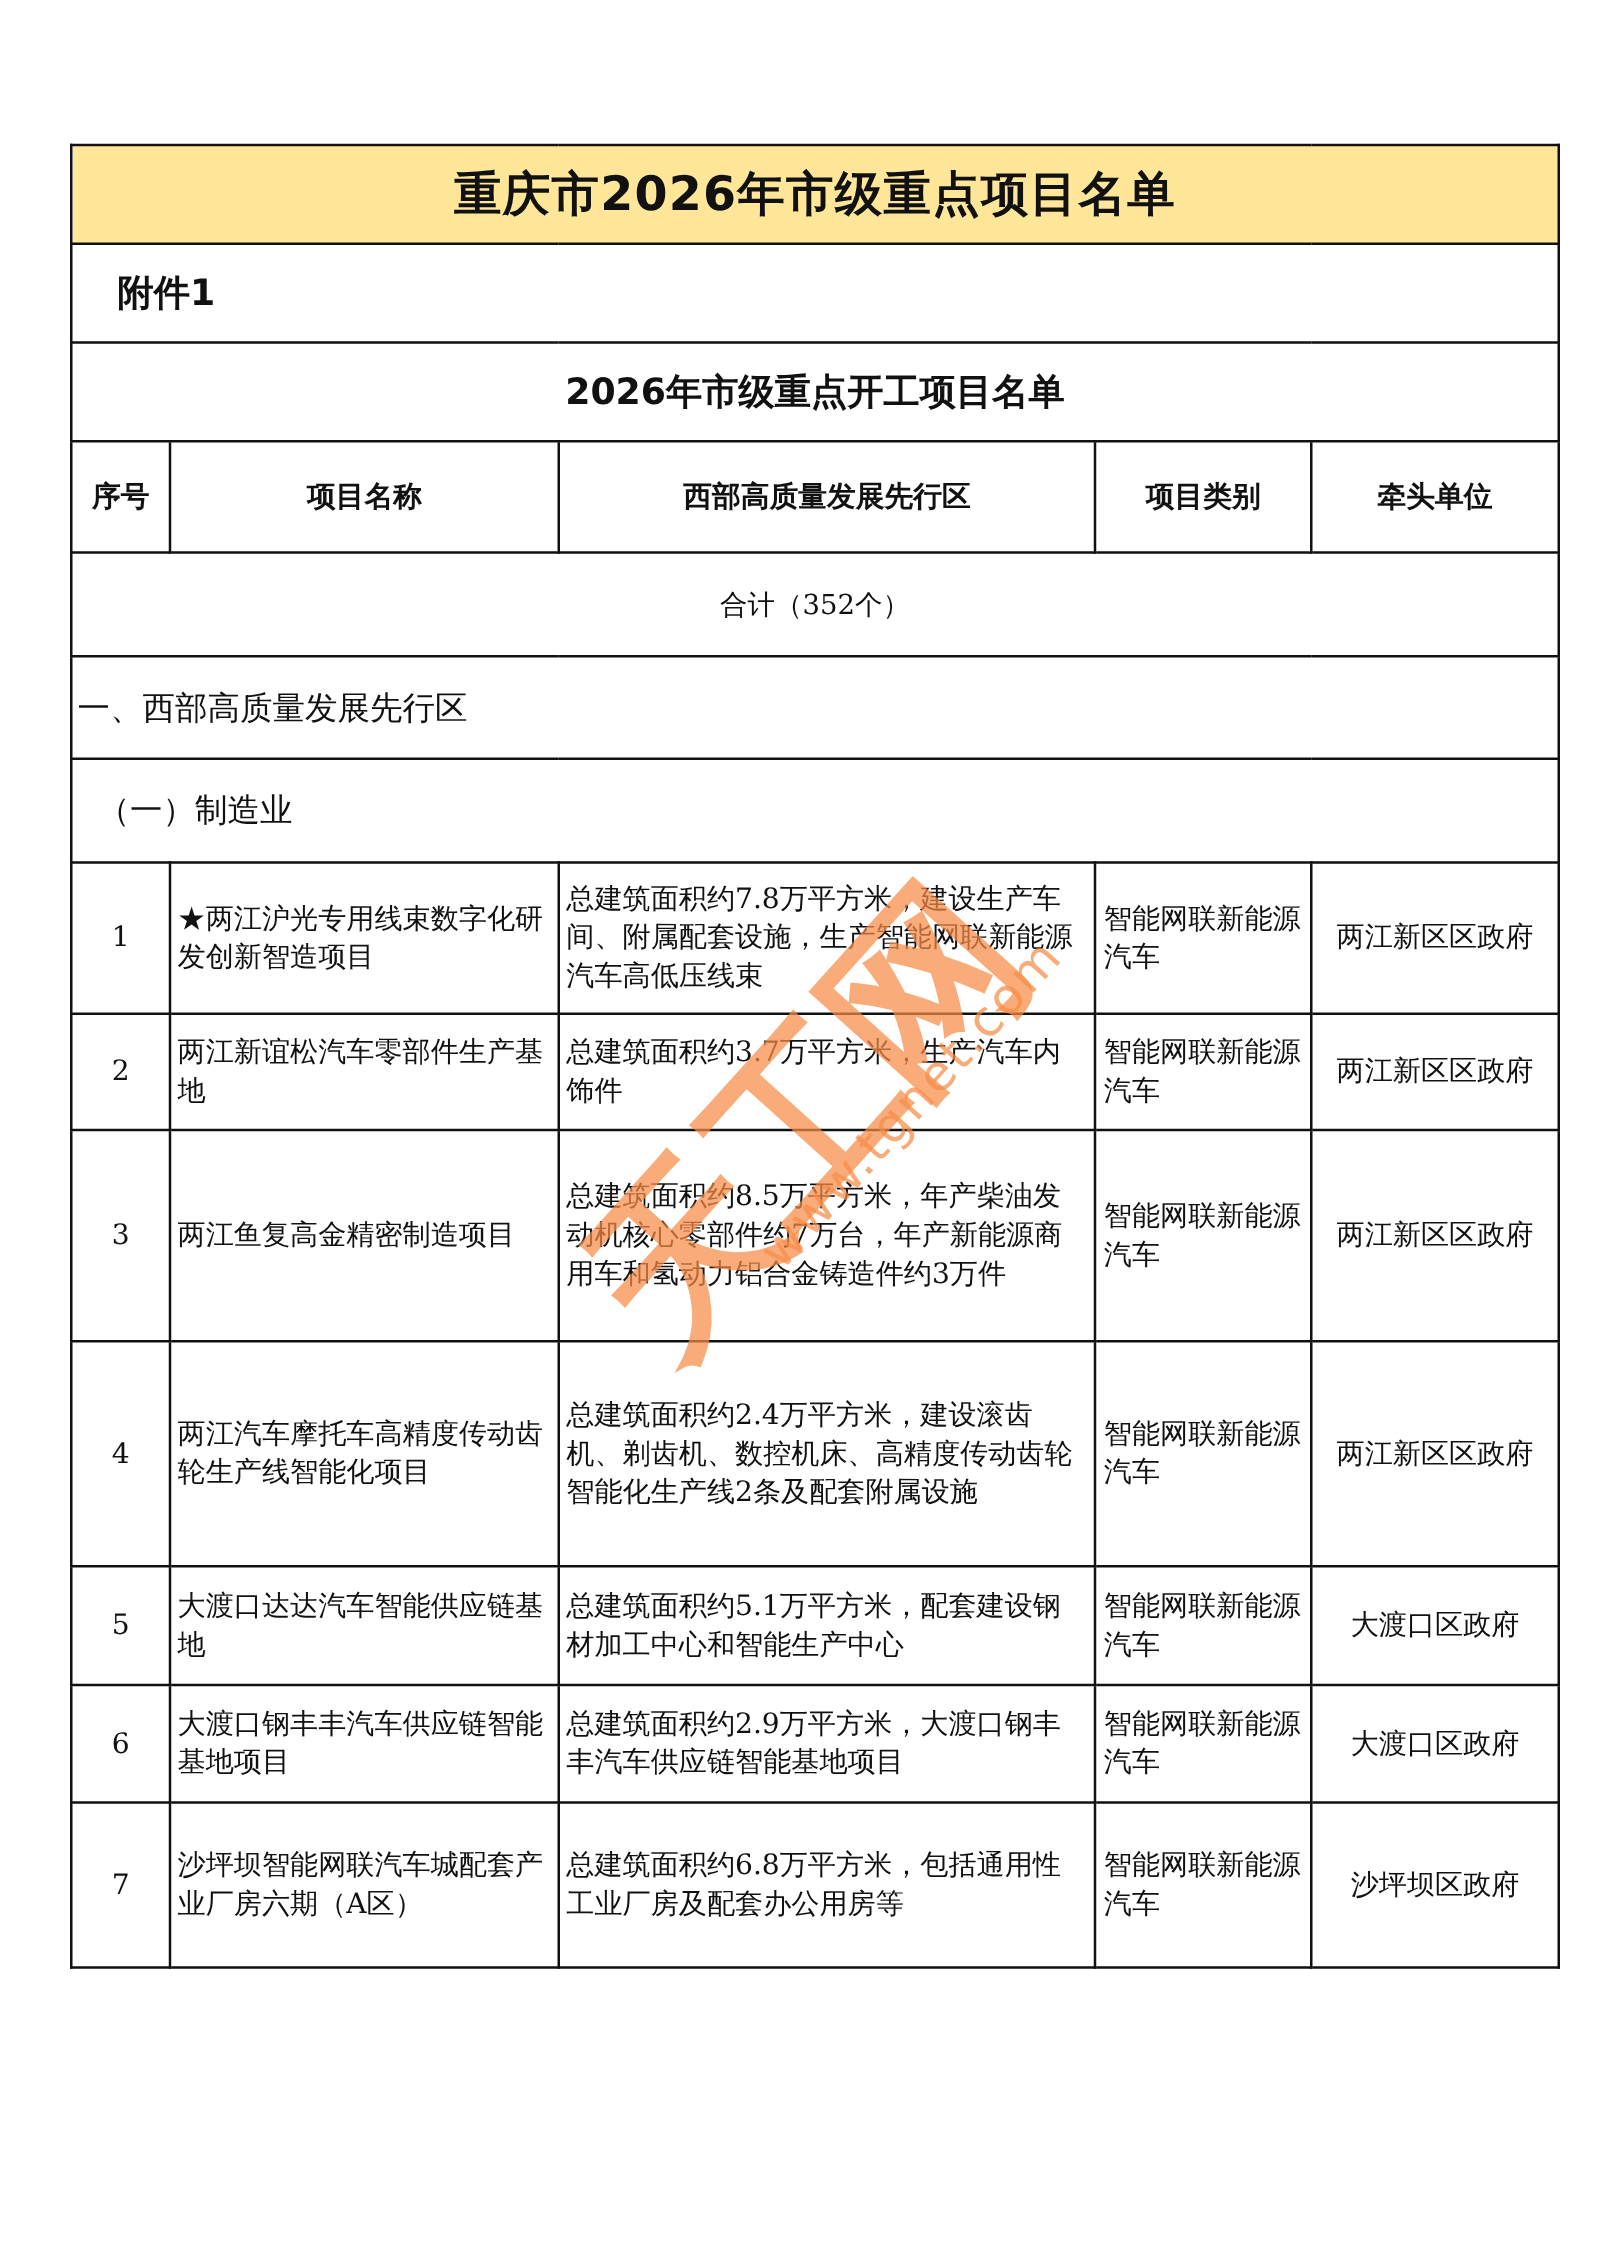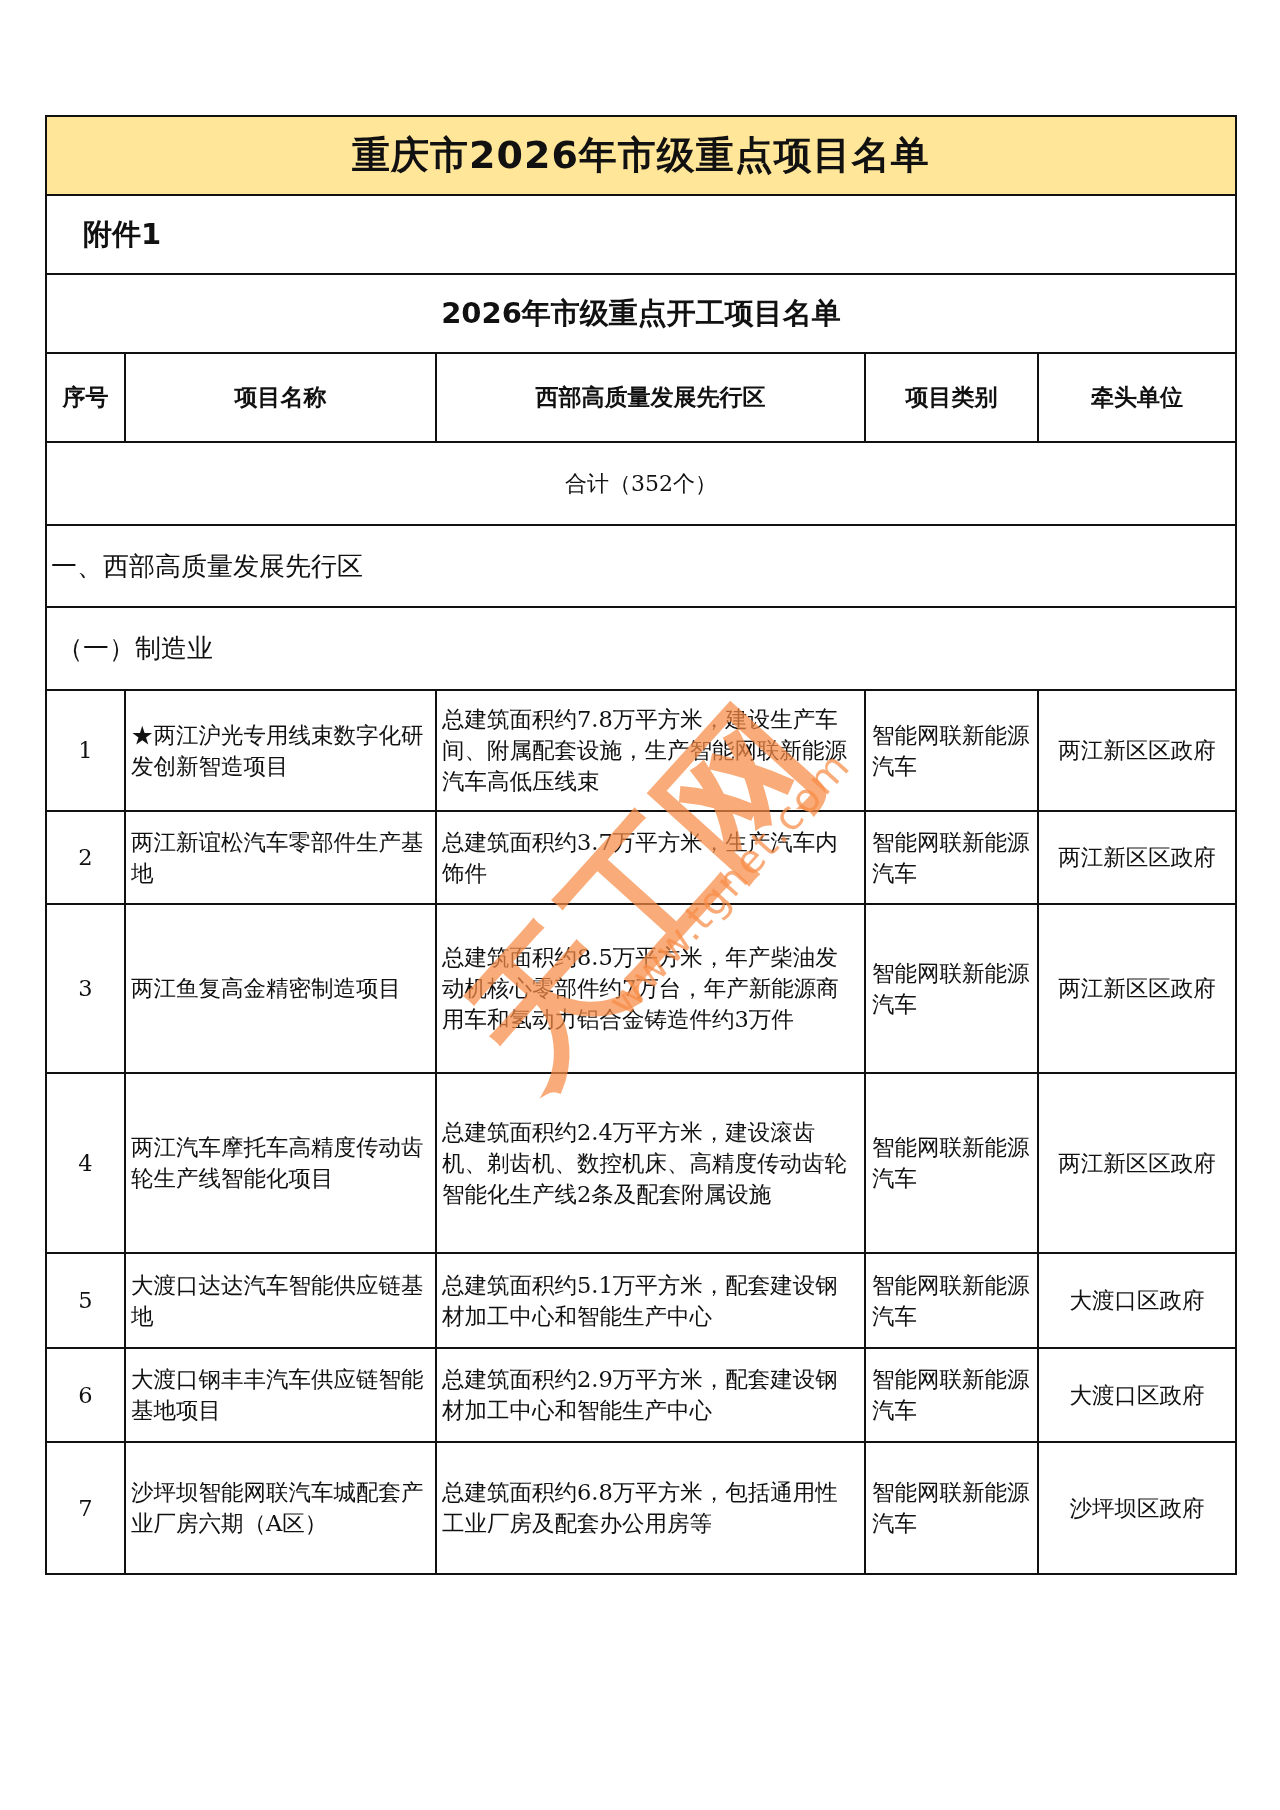--- a/index.html
+++ b/index.html
@@ -1,32 +1,32 @@
 <!DOCTYPE html>
 <html><head>
 <meta charset="utf-8">
 <style>
   html, body { margin: 0; padding: 0; background: #ffffff; }
   body { width: 1280px; height: 1810px; position: relative; overflow: hidden;
          font-family: "DejaVu Serif", "Liberation Serif", serif; color: #111; }
-  .sheet { position: absolute; left: 45px; top: 115px; width: 1030px; }
+  .sheet { position: absolute; left: 56px; top: 115px; width: 1030px; }
   table { border-collapse: collapse; width: 1190px; table-layout: fixed; }
   td { border: 2px solid #111; padding: 0; vertical-align: middle; overflow: hidden; }
   .title-row td { background: #FFE699; height: 77px; text-align: center;
                   font-family: "DejaVu Sans", "Liberation Sans", sans-serif; font-weight: bold;
                   font-size: 38px; letter-spacing: 1px; }
   .annex-row td { height: 77px; padding-left: 36px; font-family: "DejaVu Sans", "Liberation Sans", sans-serif;
                   font-weight: bold; font-size: 29px; }
   .subtitle-row td { height: 77px; text-align: center; font-family: "DejaVu Sans", "Liberation Sans", sans-serif;
                      font-weight: bold; font-size: 29px; margin-top: 22px; }
   .head-row td { height: 87px; text-align: center; font-family: "DejaVu Sans", "Liberation Sans", sans-serif;
                  font-weight: bold; font-size: 23px; border-radius: 14px; }
   .total-row td { height: 81px; text-align: center; font-size: 22px; }
   .sect-row td { height: 80px; font-size: 26px; padding-left: 4px; }
-  .sect-row.sub td { padding-left: 10px; height: 81px; border-radius: 12px; }
+  .sect-row.sub td { padding-left: 20px; height: 81px; border-radius: 12px; }
   .data td { font-size: 22.5px; line-height: 31px; }
   .data td.num { text-align: center; }
   .data td.name, .data td.desc { padding-left: 5px; padding-right: 4px; }
   .data td.cat { padding: 0 6px; }
   .data td.unit { text-align: center; }
   .r1 td { height: 119px; }
   .r2 td { height: 91px; }
   .r3 td { height: 167px; }
   .r4 td { height: 178px; }
   .r5 td { height: 93px; }
@@ -110,21 +110,21 @@
       <tr class="data r5">
         <td class="num">5</td>
         <td class="name">大渡口达达汽车智能供应链基地</td>
         <td class="desc">总建筑面积约5.1万平方米，配套建设钢材加工中心和智能生产中心</td>
         <td class="cat">智能网联新能源汽车</td>
         <td class="unit">大渡口区政府</td>
       </tr>
       <tr class="data r6">
         <td class="num">6</td>
         <td class="name">大渡口钢丰丰汽车供应链智能基地项目</td>
-        <td class="desc">总建筑面积约2.9万平方米，配套建设钢材加工中心和智能生产中心</td>
+        <td class="desc">总建筑面积约2.9万平方米，大渡口钢丰丰汽车供应链智能基地项目</td>
         <td class="cat">智能网联新能源汽车</td>
         <td class="unit">大渡口区政府</td>
       </tr>
       <tr class="data r7">
         <td class="num">7</td>
         <td class="name">沙坪坝智能网联汽车城配套产业厂房六期（A区）</td>
         <td class="desc">总建筑面积约6.8万平方米，包括通用性工业厂房及配套办公用房等</td>
         <td class="cat">智能网联新能源汽车</td>
         <td class="unit">沙坪坝区政府</td>
       </tr>

